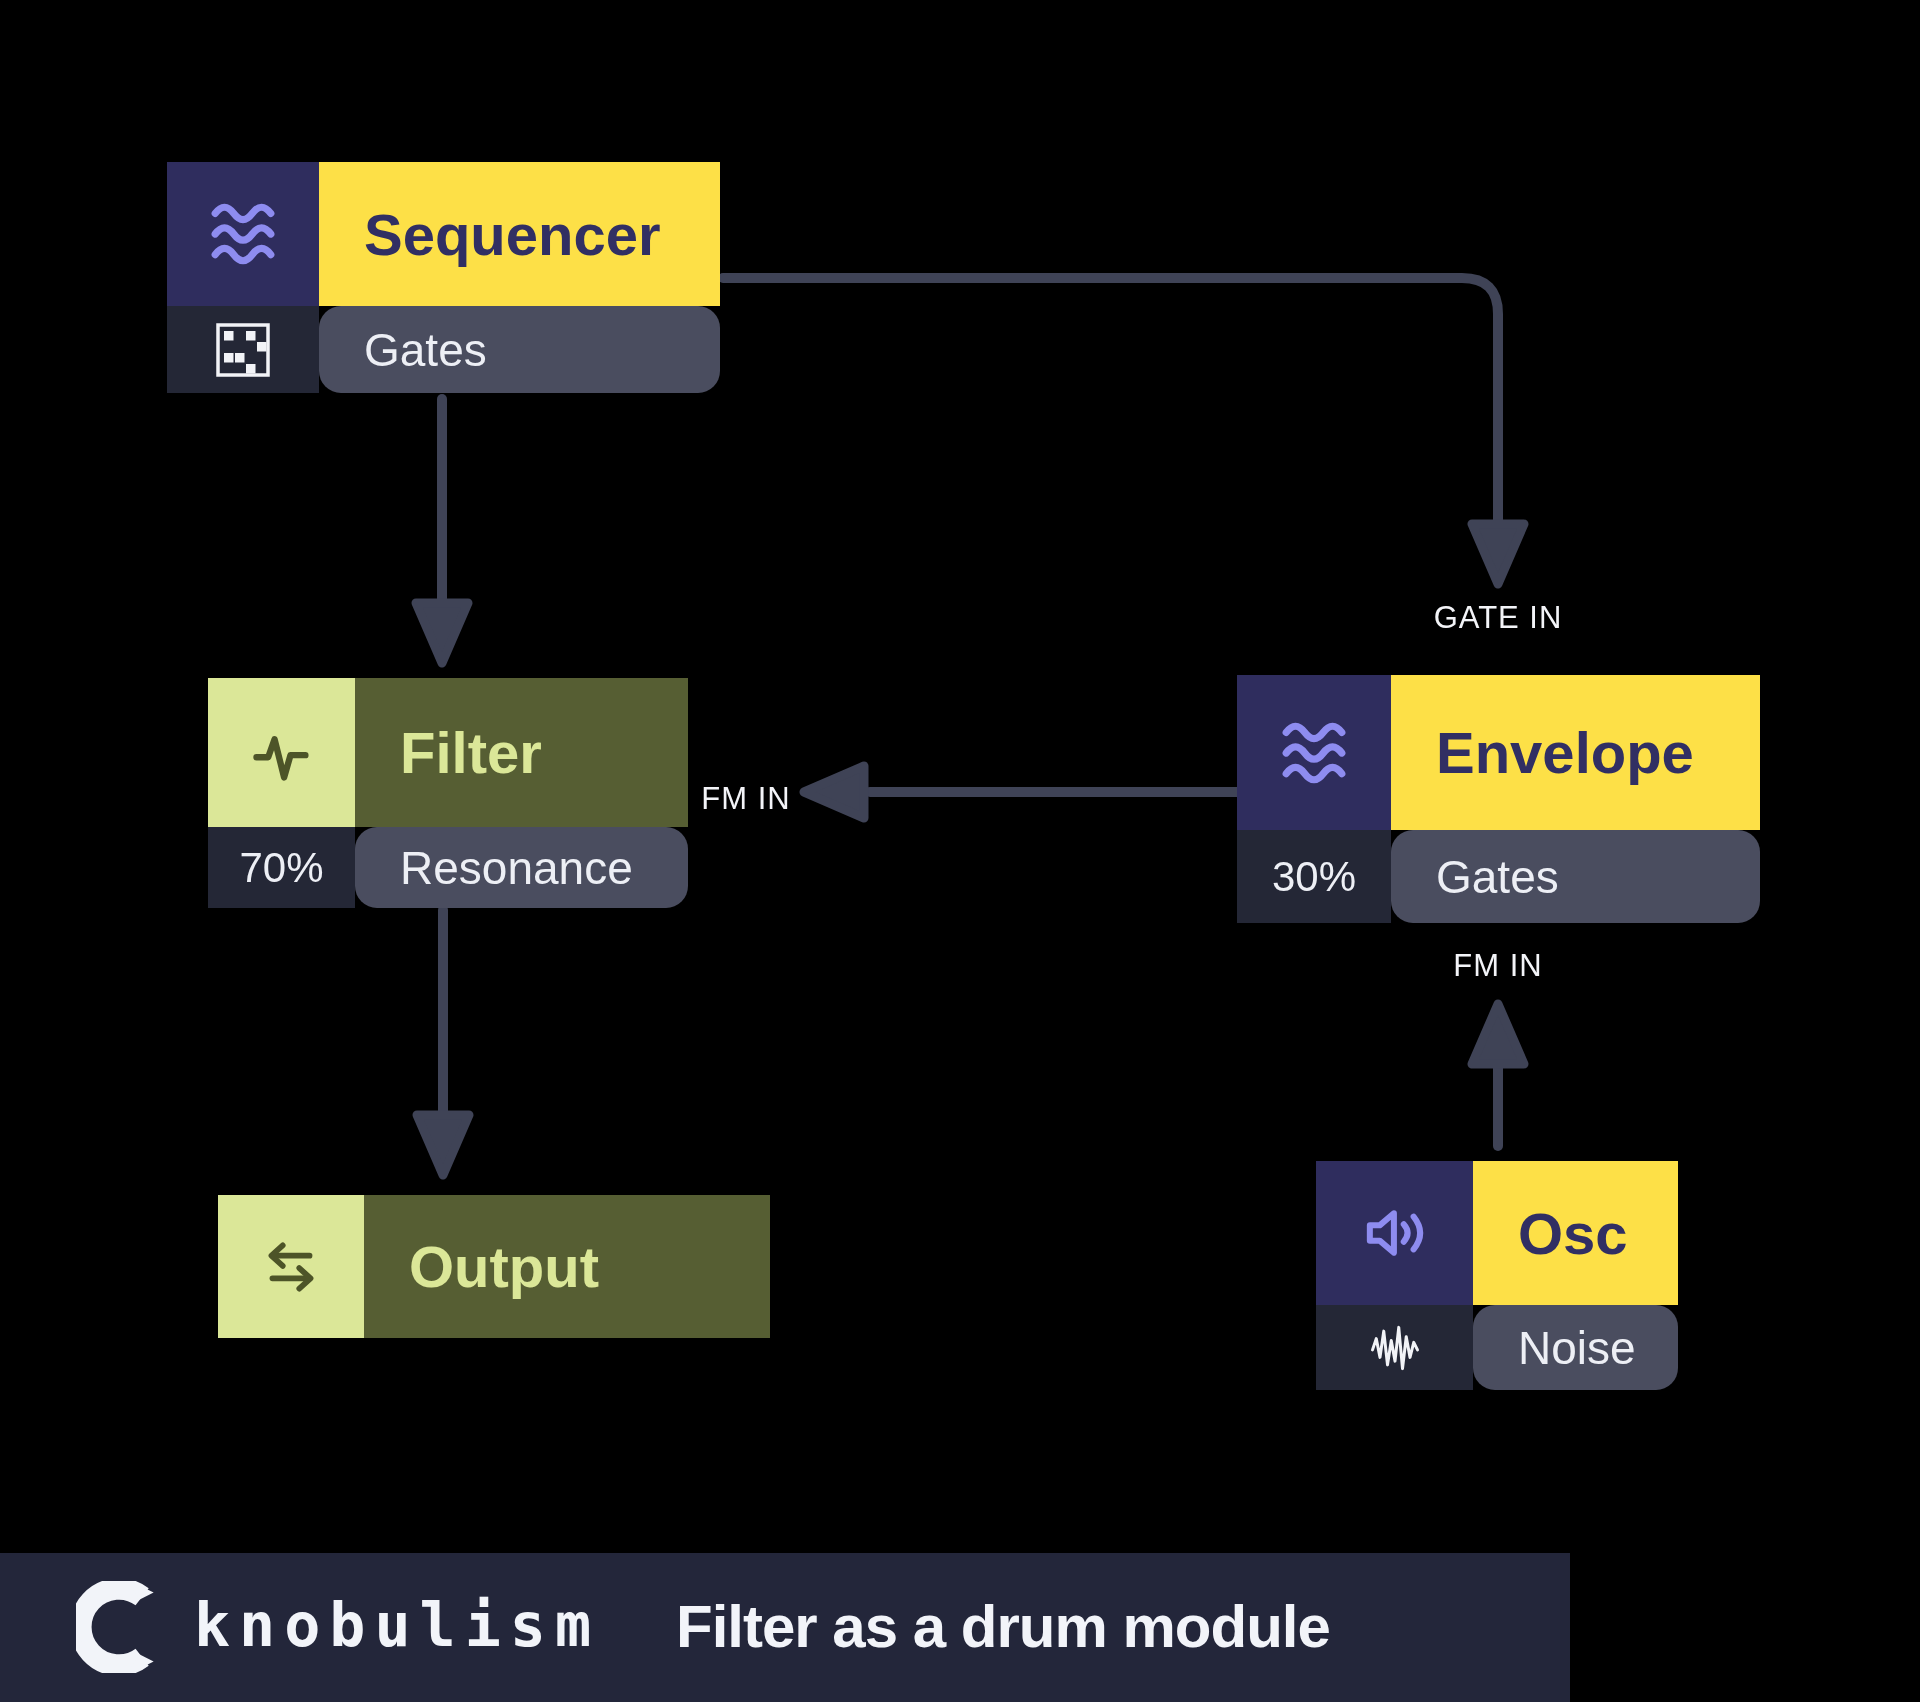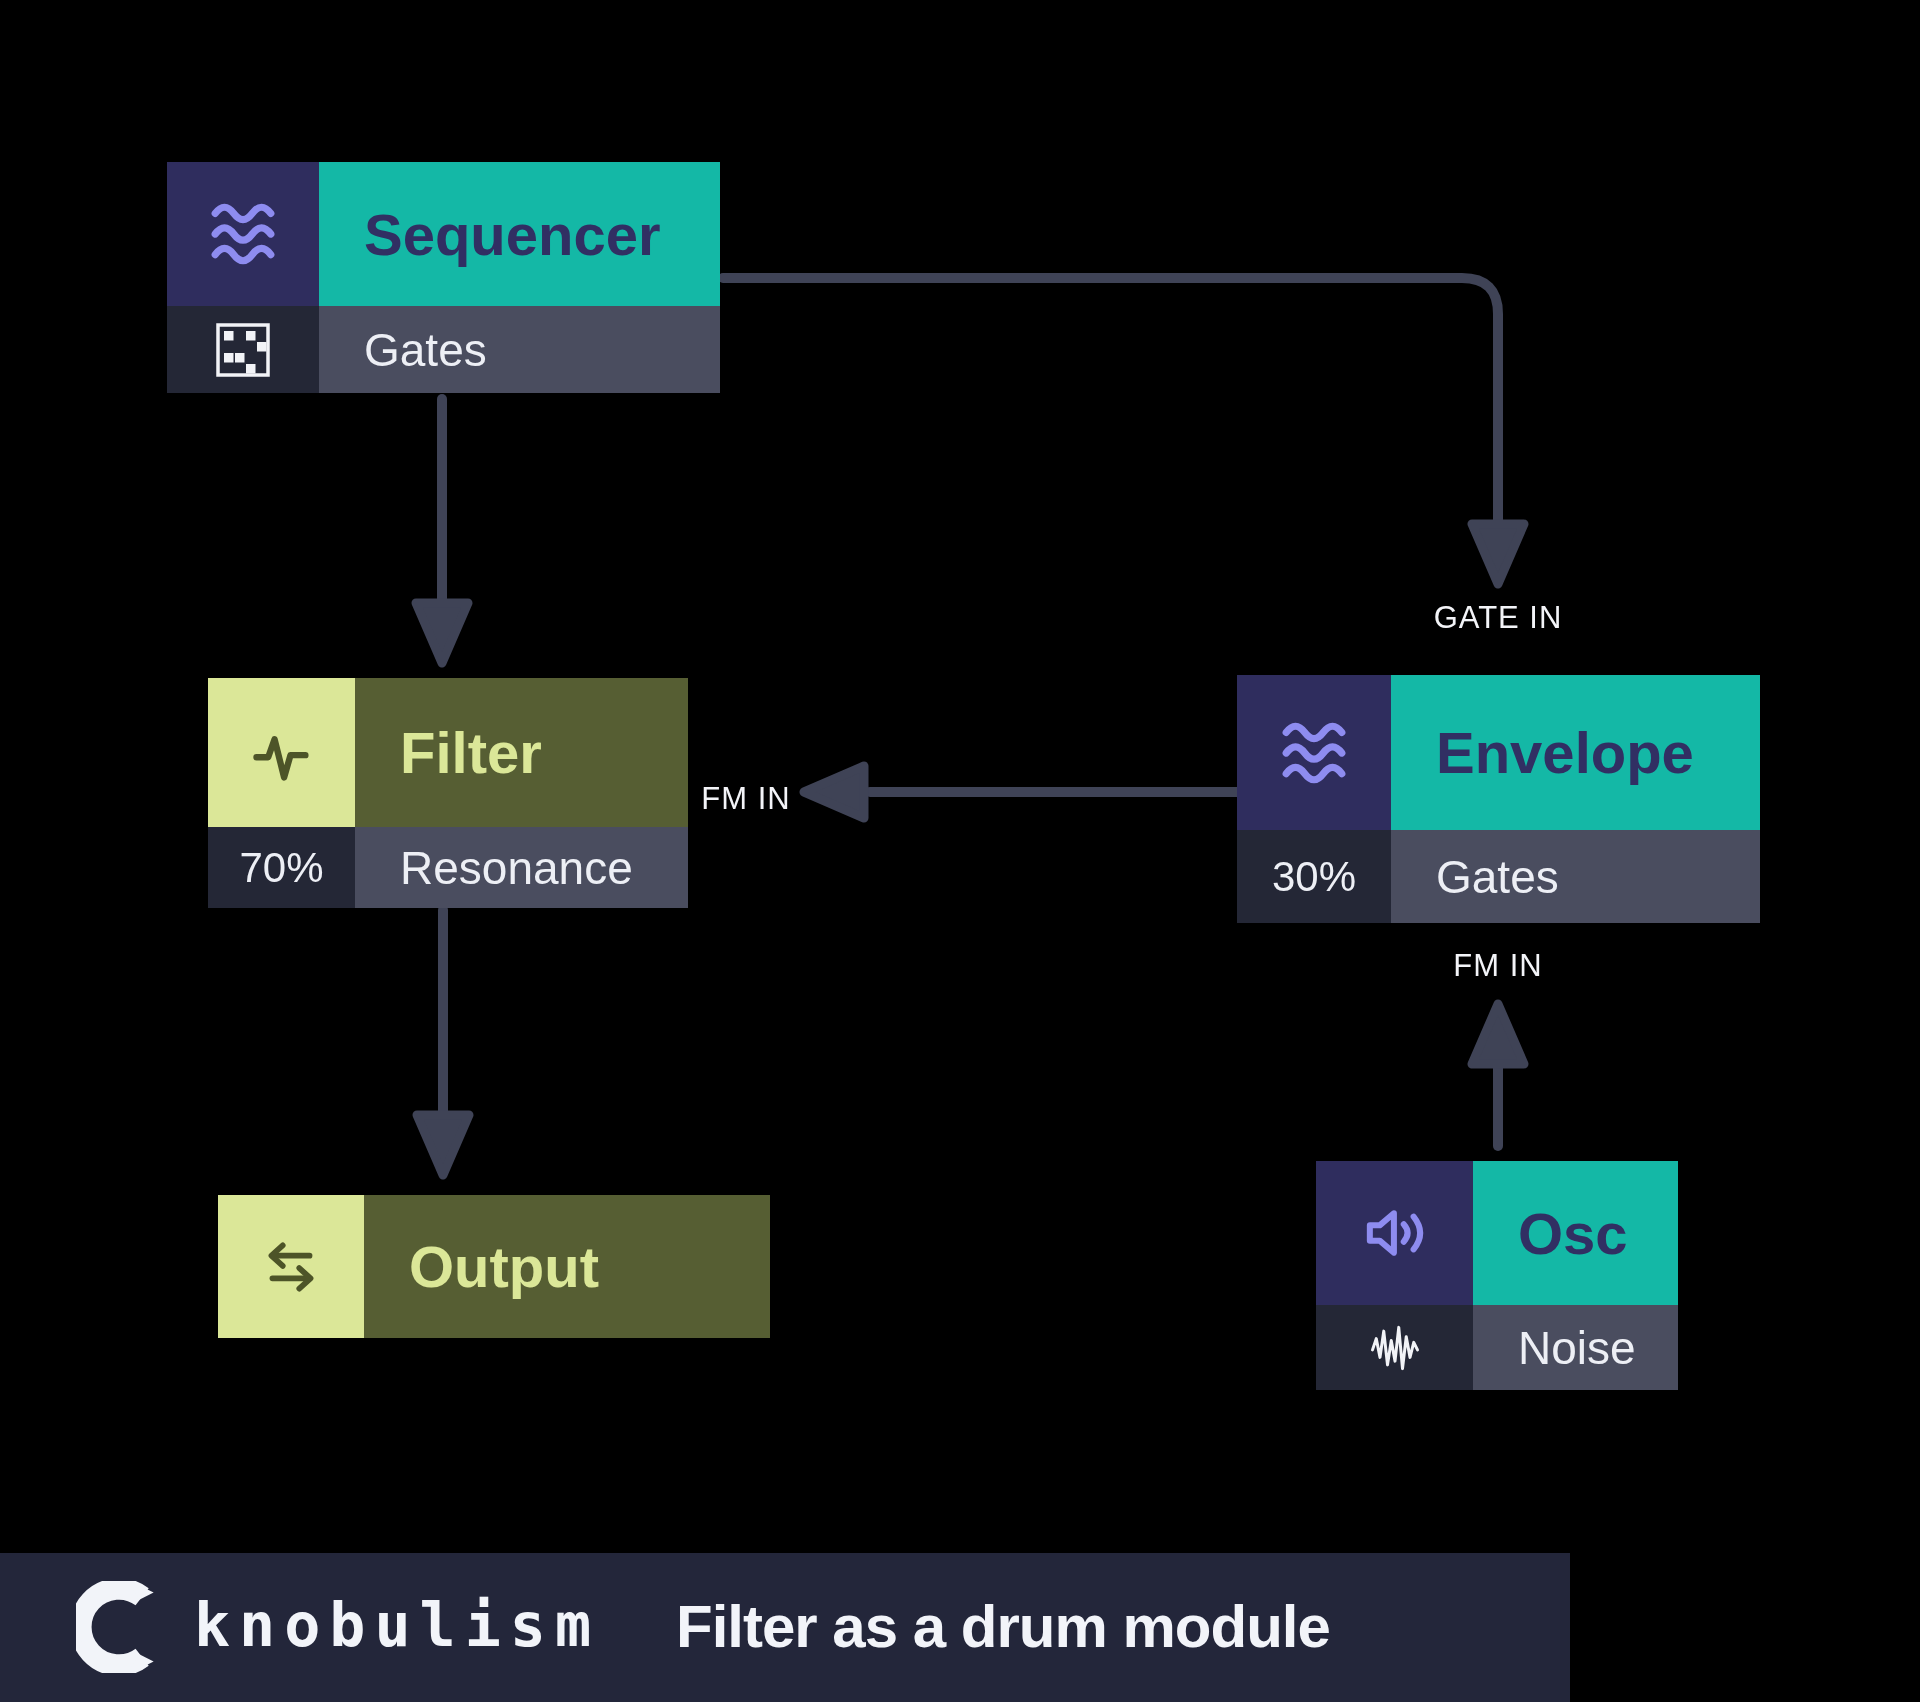--- a/index.html
+++ b/index.html
@@ -10,23 +10,23 @@
   .arrows{position:absolute;left:0;top:0;}
   .shaft{stroke:#3f4356;stroke-width:10;fill:none;stroke-linecap:round;}
   .head{fill:#3f4356;stroke:#3f4356;stroke-width:9;stroke-linejoin:round;}
 
   .node{position:absolute;display:flex;flex-direction:column;}
   .row{display:flex;flex-direction:row;}
   .cell{display:flex;align-items:center;}
   .iconcell{justify-content:center;flex:0 0 auto;}
   .labelcell{flex:1 1 auto;padding-left:45px;}
   .bg-navy{background:#2f2d5e;}
-  .bg-peri{background:#14b8a6;align-items:center;}
+  .bg-peri{background:#fde047;align-items:center;}
   .bg-dark{background:#242736;}
-  .bg-gray{background:#4a4d5f;}
+  .bg-gray{background:#4a4d5f;border-radius:22px;}
   .bg-lgreen{background:#dbe798;}
   .bg-olive{background:#565e33;}
   .title{font-size:58px;font-weight:bold;letter-spacing:0px;}
   .title.navy-text{color:#312f63;}
   .title.green-text{color:#dbe798;}
   .subtext{font-size:46px;font-weight:400;color:#edeff5;}
   .pct{font-size:42px;font-weight:400;color:#edeff5;width:100%;text-align:center;padding:0;}
   .pctcell{justify-content:center;}
 
   .portlabel{

